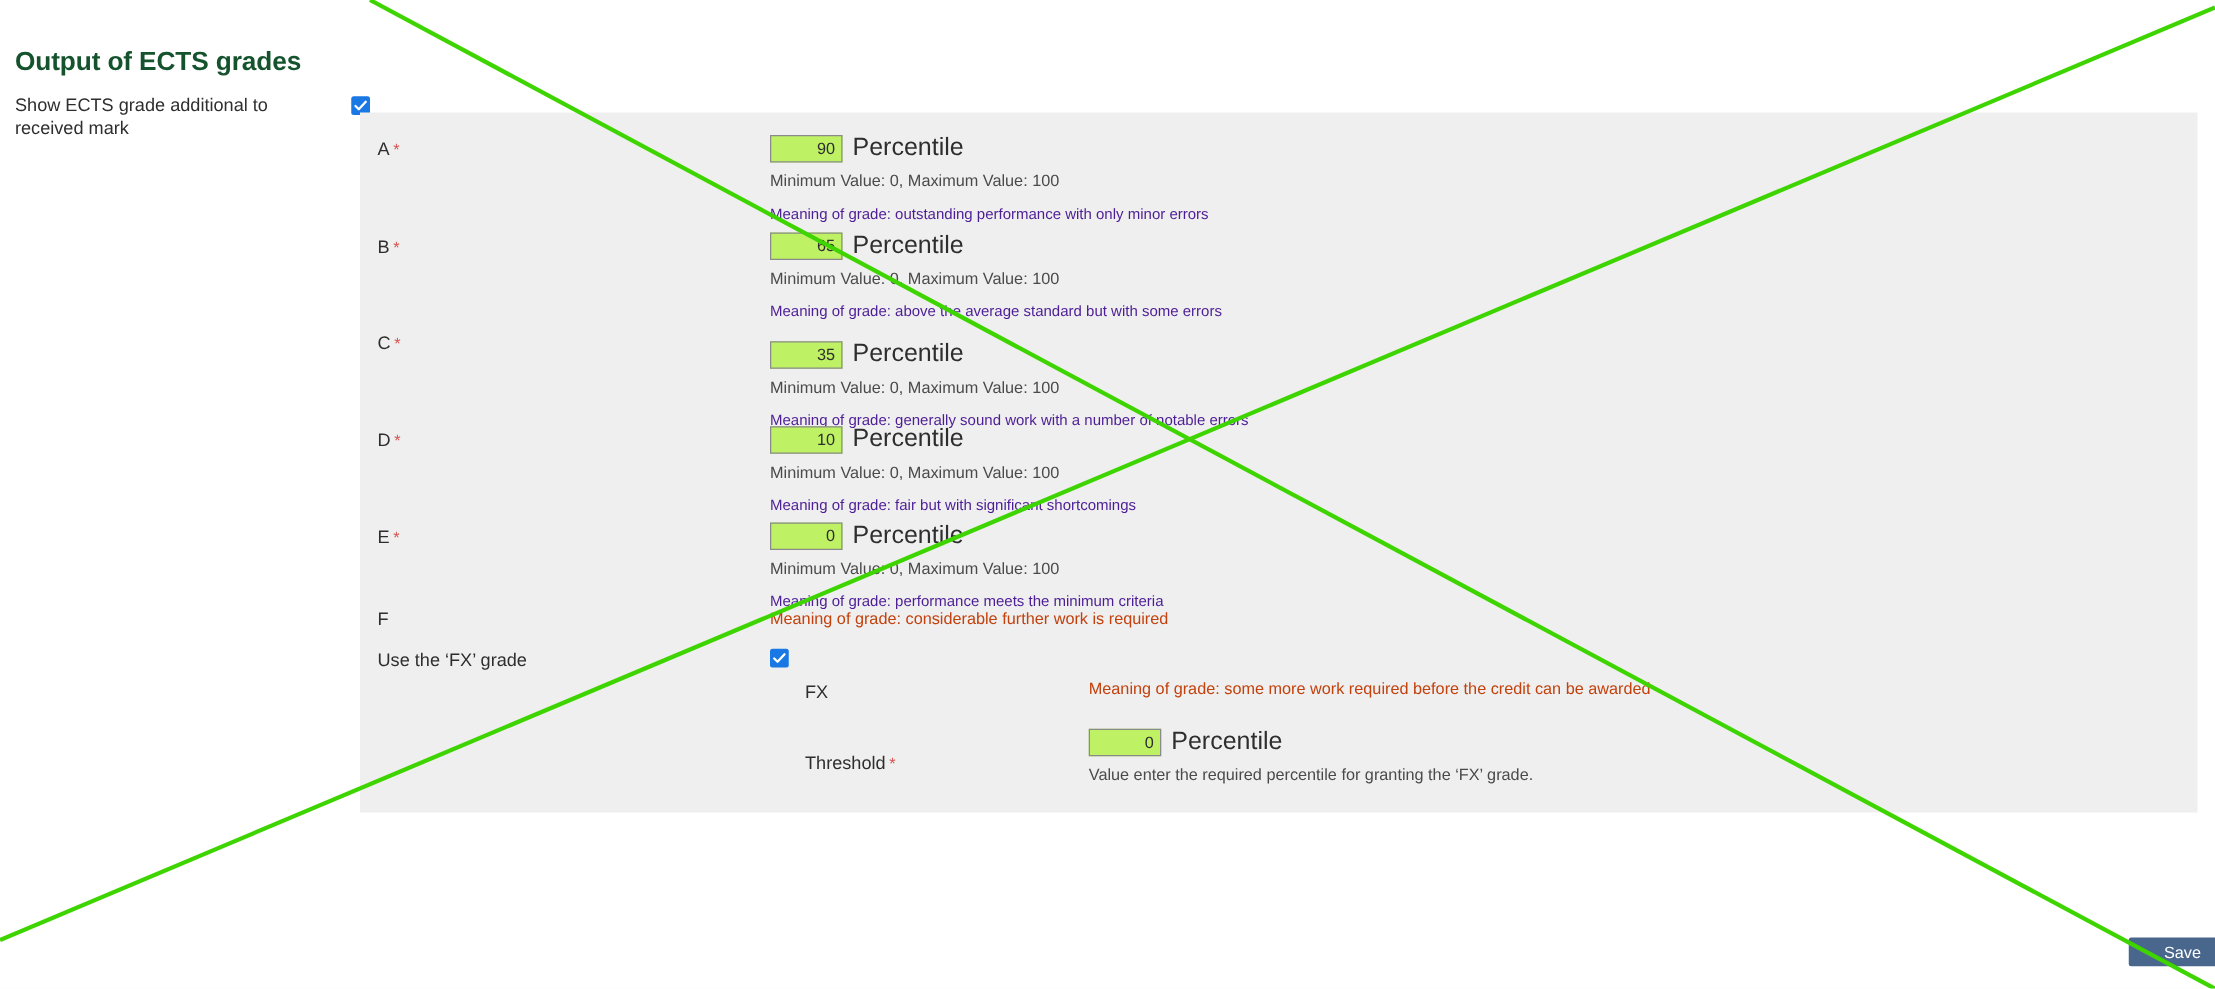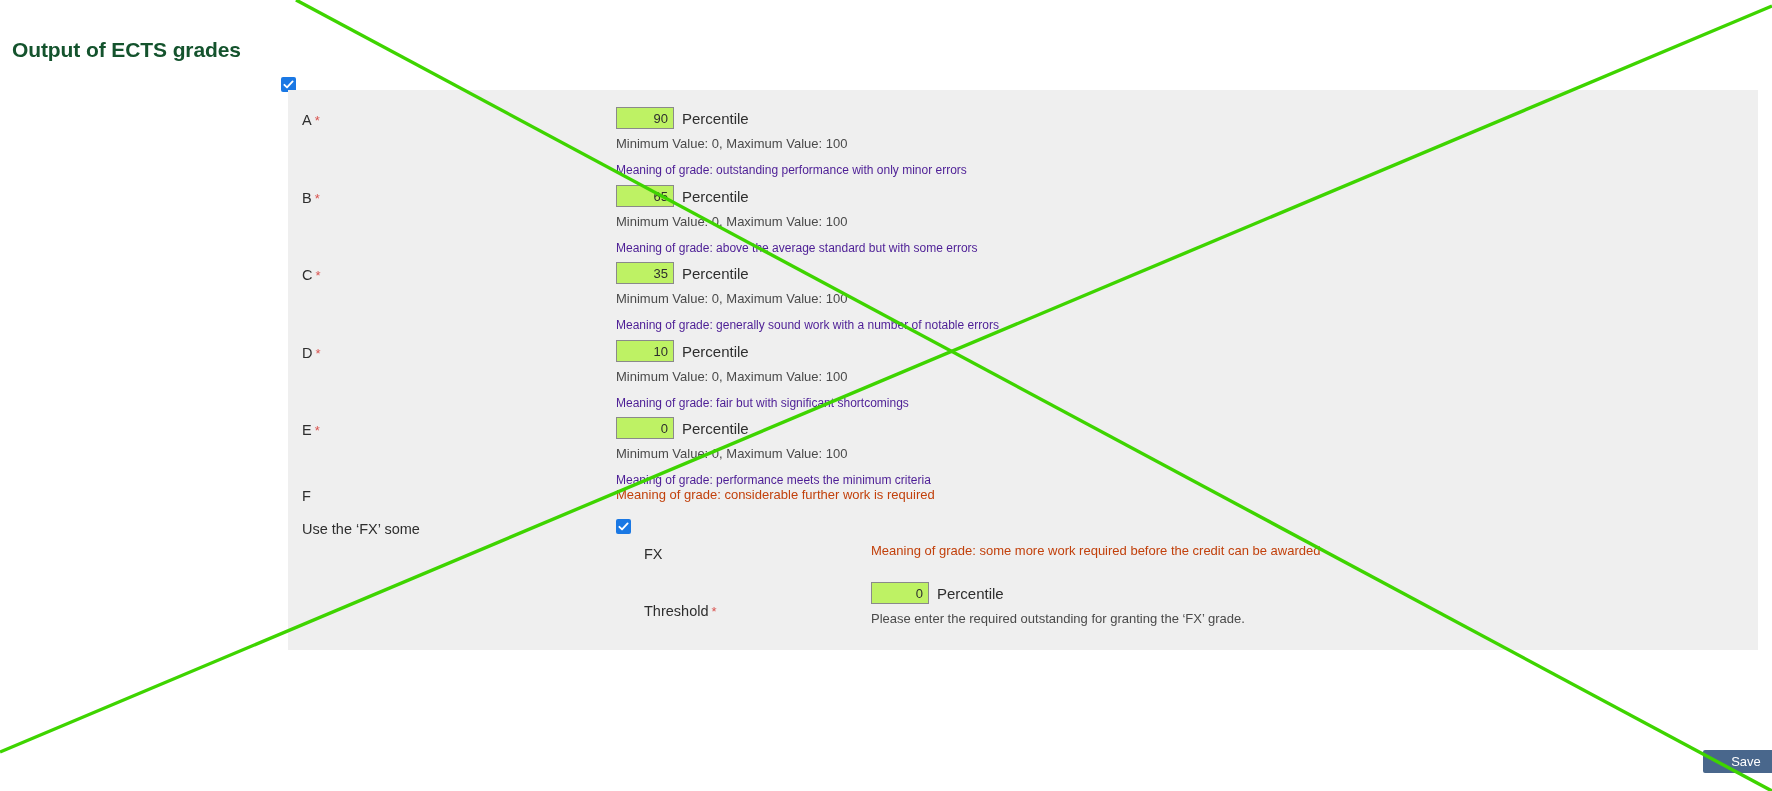--- a/index.html
+++ b/index.html
@@ -125,21 +125,21 @@
     background: #bef264;
     font-family: "Liberation Sans", sans-serif;
     font-size: 13px;
     color: #2e2e2e;
     text-align: right;
     padding: 0 5px;
     box-sizing: border-box;
     border-radius: 0;
   }
   .unit {
-    font-size: 15px;
+    font-size: 20px;
     color: #2e2e2e;
     white-space: nowrap;
   }
   .hint {
     font-size: 13px;
     color: #4a4a4a;
     margin-top: 7px;
     white-space: nowrap;
   }
   .meaning {
@@ -181,20 +181,21 @@
   }
 </style>
 </head>
 <body>
 
 <div class="page">
 
   <div class="section-title">Output of ECTS grades</div>
 
   <div class="toggle-row">
+    <div class="toggle-label">Show ECTS grade additional to received mark</div>
     <div class="toggle-check-wrap">
       <span class="cbox">
         <svg viewBox="0 0 12 12">
           <path d="M1.5 6.3 L4.4 9.2 L10.5 2.6" fill="none" stroke="#ffffff" stroke-width="2" stroke-linecap="round" stroke-linejoin="round"></path>
         </svg>
       </span>
     </div>
   </div>
 
   <div class="form-panel">
@@ -224,21 +225,21 @@
         </div>
         <div class="hint">Minimum Value: 0, Maximum Value: 100</div>
         <div class="meaning">Meaning of grade: above the average standard but with some errors</div>
       </div>
     </div>
 
     <div class="frow" style="top:165px;">
       <div class="frow-label" style="top:12px;">
         <span>C</span><span class="req">*</span>
       </div>
-      <div class="field-col" style="top:7px;">
+      <div class="field-col" style="top:17px;">
         <div class="input-line">
           <input class="num-input" type="text" value="35" style="">
           <span class="unit">Percentile</span>
         </div>
         <div class="hint">Minimum Value: 0, Maximum Value: 100</div>
         <div class="meaning">Meaning of grade: generally sound work with a number of notable errors</div>
       </div>
     </div>
 
     <div class="frow" style="top:243px;">
@@ -272,21 +273,21 @@
     <div class="frow" style="top:398px;">
       <div class="frow-label" style="top:0px;">
         <span>F</span>
       </div>
       <div class="field-col" style="top:-1px;">
         <div class="meaning-only">Meaning of grade: considerable further work is required</div>
       </div>
     </div>
 
     <div class="frow" style="top:429px;">
-      <div class="frow-label" style="top:2px;">Use the ‘FX’ some</div>
+      <div class="frow-label" style="top:2px;">Use the ‘FX’ grade</div>
       <div class="field-col" style="top:0px;">
         <span class="cbox">
           <svg viewBox="0 0 12 12">
             <path d="M1.5 6.3 L4.4 9.2 L10.5 2.6" fill="none" stroke="#ffffff" stroke-width="2" stroke-linecap="round" stroke-linejoin="round"></path>
           </svg>
         </span>
       </div>
     </div>
 
     <div class="frow" style="top:456px;">
@@ -298,21 +299,21 @@
 
     <div class="frow" style="top:487px;">
       <div class="frow-label indent" style="top:10px;margin-top:16px;">
         <span>Threshold</span><span class="req">*</span>
       </div>
       <div class="field-col indent" style="top:5px;">
         <div class="input-line">
           <input class="num-input" type="text" value="0" style="">
           <span class="unit">Percentile</span>
         </div>
-        <div class="hint">Please enter the required outstanding for granting the ‘FX’ grade.</div>
+        <div class="hint">Value enter the required percentile for granting the ‘FX’ grade.</div>
       </div>
     </div>
 
   </div>
 
   <button class="save-btn">Save</button>
 
   <svg class="overlay" width="1772" height="791" viewBox="0 0 1772 791">
     <line x1="1772" y1="6" x2="0" y2="752" stroke="#3ed400" stroke-width="3.4"></line>
     <line x1="296" y1="0" x2="1772" y2="791" stroke="#3ed400" stroke-width="3.4"></line>

